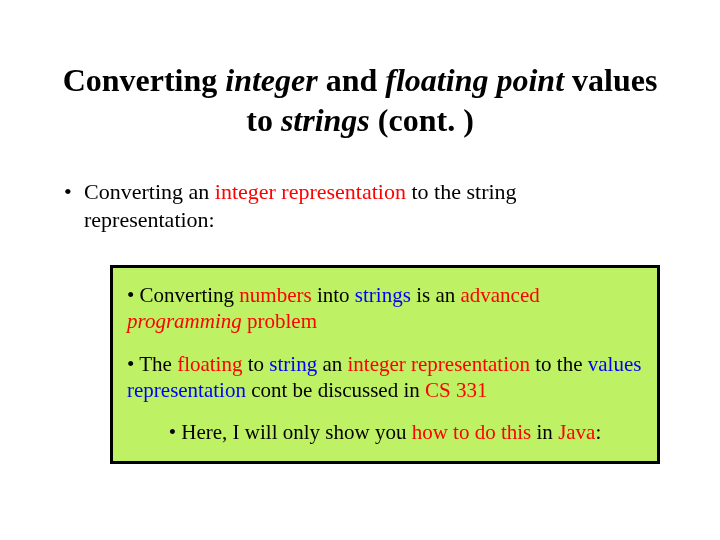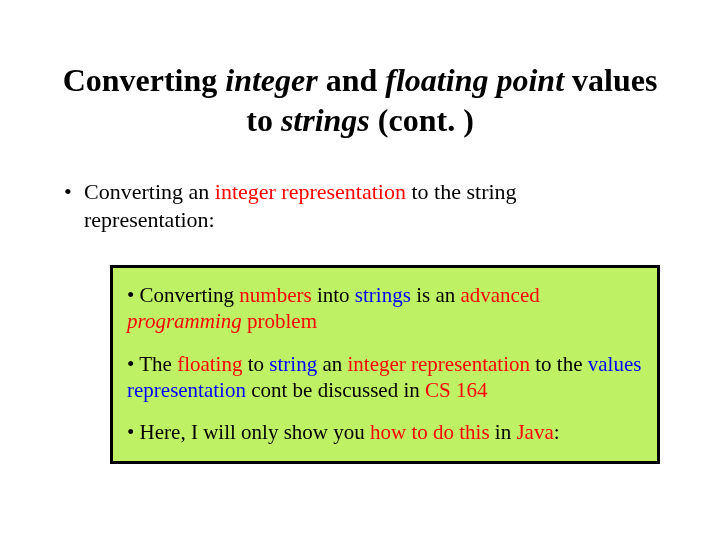--- a/index.html
+++ b/index.html
@@ -51,20 +51,21 @@
     padding: 14px 14px 16px 14px;
     box-sizing: border-box;
   }
   .inner-item {
     font-size: 21px;
     line-height: 1.25;
     margin-bottom: 16px;
   }
   .inner-item:last-child {
     margin-bottom: 0;
+    text-align: center;
   }
   .red { color: #ff0000; }
   .blue { color: #0000ff; }
   .ital { font-style: italic; }
 </style>
 </head>
 <body>
 
 <div class="slide">
 
@@ -76,21 +77,21 @@
     <span class="bullet-dot">•</span><span class="bullet-text"><span>Converting an </span><span class="red">integer representation</span><span> to the string representation:</span></span>
   </div>
 
   <div class="box-wrap">
 
     <div class="inner-item">
       <span>• </span><span>Converting </span><span class="red">numbers</span><span> into </span><span class="blue">strings</span><span> is an </span><span class="red">advanced </span><span class="red ital">programming</span><span class="red"> problem</span>
     </div>
 
     <div class="inner-item">
-      <span>• </span><span>The </span><span class="red">floating</span><span> to </span><span class="blue">string</span><span> an </span><span class="red">integer representation</span><span> to the </span><span class="blue">values representation</span><span> cont be discussed in </span><span class="red">CS 164</span>
+      <span>• </span><span>The </span><span class="red">floating</span><span> to </span><span class="blue">string</span><span> an </span><span class="red">integer representation</span><span> to the </span><span class="blue">values representation</span><span> cont be discussed in </span><span class="red">CS 331</span>
     </div>
 
     <div class="inner-item">
       <span>• </span><span>Here, I will only show you </span><span class="red">how to do this</span><span> in </span><span class="red">Java</span><span>:</span>
     </div>
 
   </div>
 
 </div>
 

